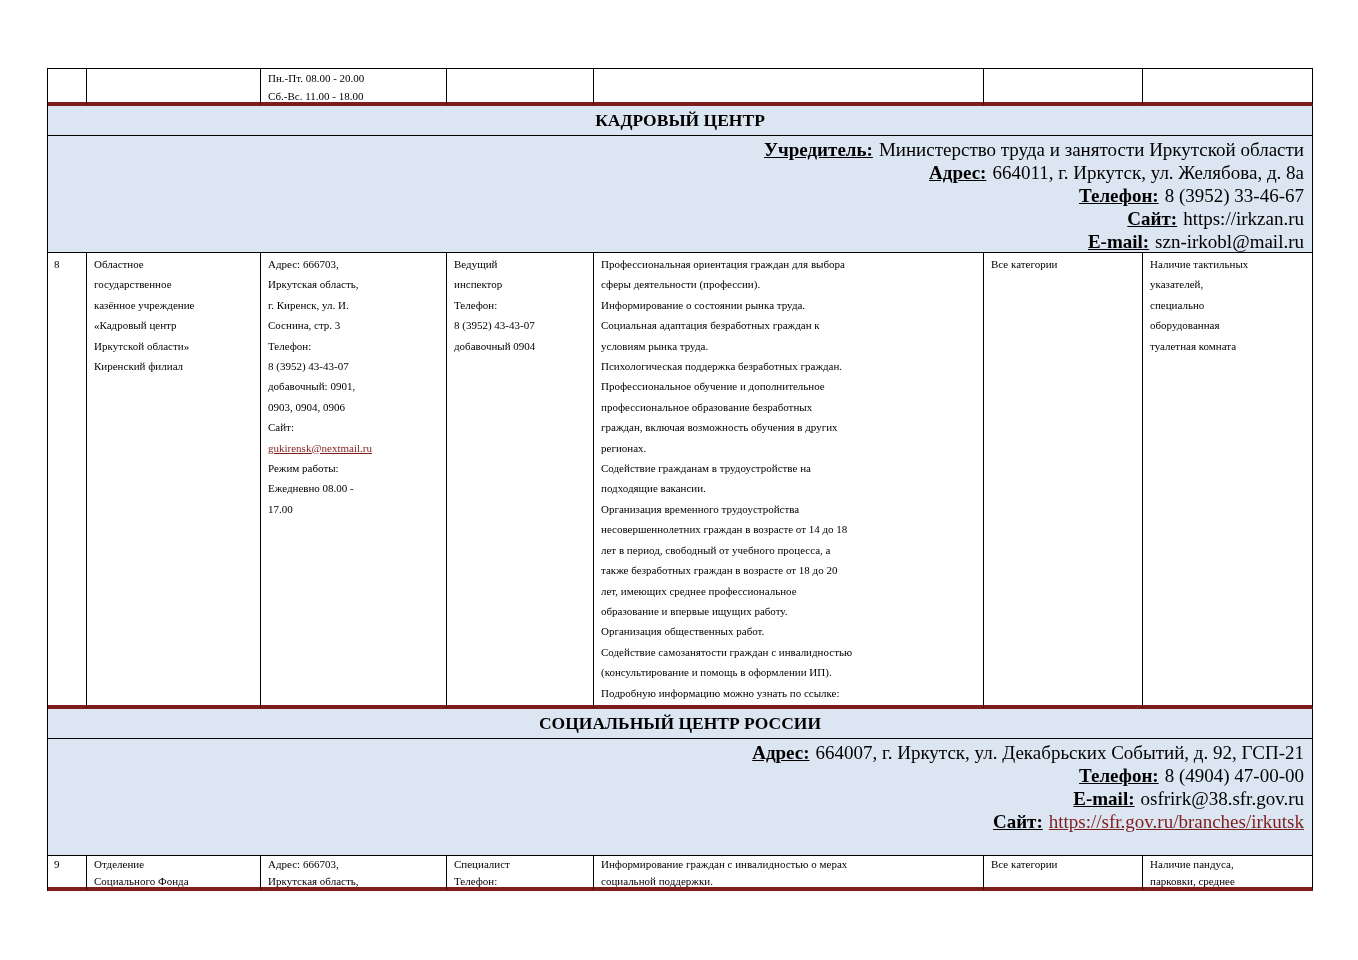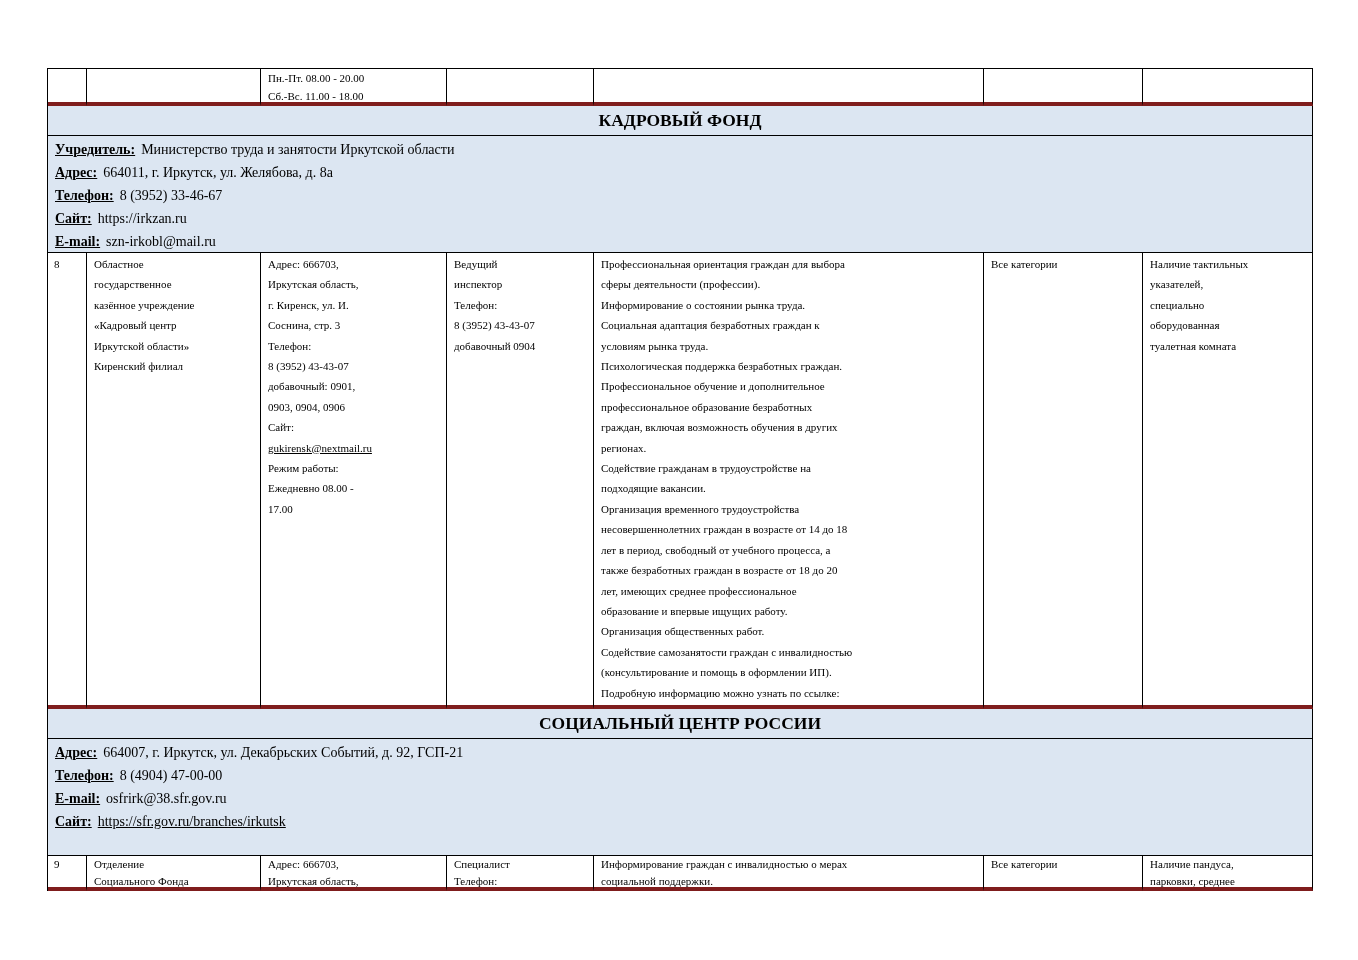--- a/index.html
+++ b/index.html
@@ -13,43 +13,43 @@
         white-space:pre-line;overflow:hidden;}
   .r-a{height:37px;}
   .r-a .cell{line-height:17.8px;}
   .r-8{height:456px;}
   .r-9{height:35px;}
   .r-9 .cell{line-height:17px;padding-top:0;}
   .num{padding-left:6px;}
   .band{height:30px;box-sizing:border-box;border-right:1px solid #000;border-bottom:1px solid #000;
         background:#dce6f2;text-align:center;font-weight:bold;font-size:17.5px;line-height:28px;}
   .founder{height:117px;box-sizing:border-box;border-right:1px solid #000;border-bottom:1px solid #000;
-        background:#dce6f2;padding:2px 8px 0 7px;font-size:14px;}
+        background:#dce6f2;padding:2px 8px 0 7px;font-size:19px;text-align:right;}
   .fline{line-height:23px;white-space:nowrap;overflow:hidden;}
   .lbl{font-weight:bold;text-decoration:underline;margin-right:6px;}
-  .link{color:#000000;text-decoration:underline;cursor:pointer;}
+  .link{color:#7f1d1d;text-decoration:underline;cursor:pointer;}
 </style>
 </head>
 <body>
 
 <div class="sheet">
   <div class="tbl">
 
     <div class="row r-a">
         <div class="cell num"></div>
         <div class="cell"></div>
         <div class="cell">Пн.-Пт. 08.00 - 20.00
 Сб.-Вс. 11.00 - 18.00</div>
         <div class="cell"></div>
         <div class="cell"></div>
         <div class="cell"></div>
         <div class="cell"></div>
       </div>
 
-    <div class="band">КАДРОВЫЙ ФОНД</div>
+    <div class="band">КАДРОВЫЙ ЦЕНТР</div>
 
     <div class="founder">
       <div class="fline"><span class="lbl">Учредитель:</span><span>Министерство труда и занятости Иркутской области</span></div>
       <div class="fline"><span class="lbl">Адрес:</span><span>664011, г. Иркутск, ул. Желябова, д. 8а</span></div>
       <div class="fline"><span class="lbl">Телефон:</span><span>8 (3952) 33-46-67</span></div>
       <div class="fline"><span class="lbl">Сайт:</span><span>https://irkzan.ru</span></div>
       <div class="fline"><span class="lbl">E-mail:</span><span>szn-irkobl@mail.ru</span></div>
     </div>
 
     <div class="row r-8">

